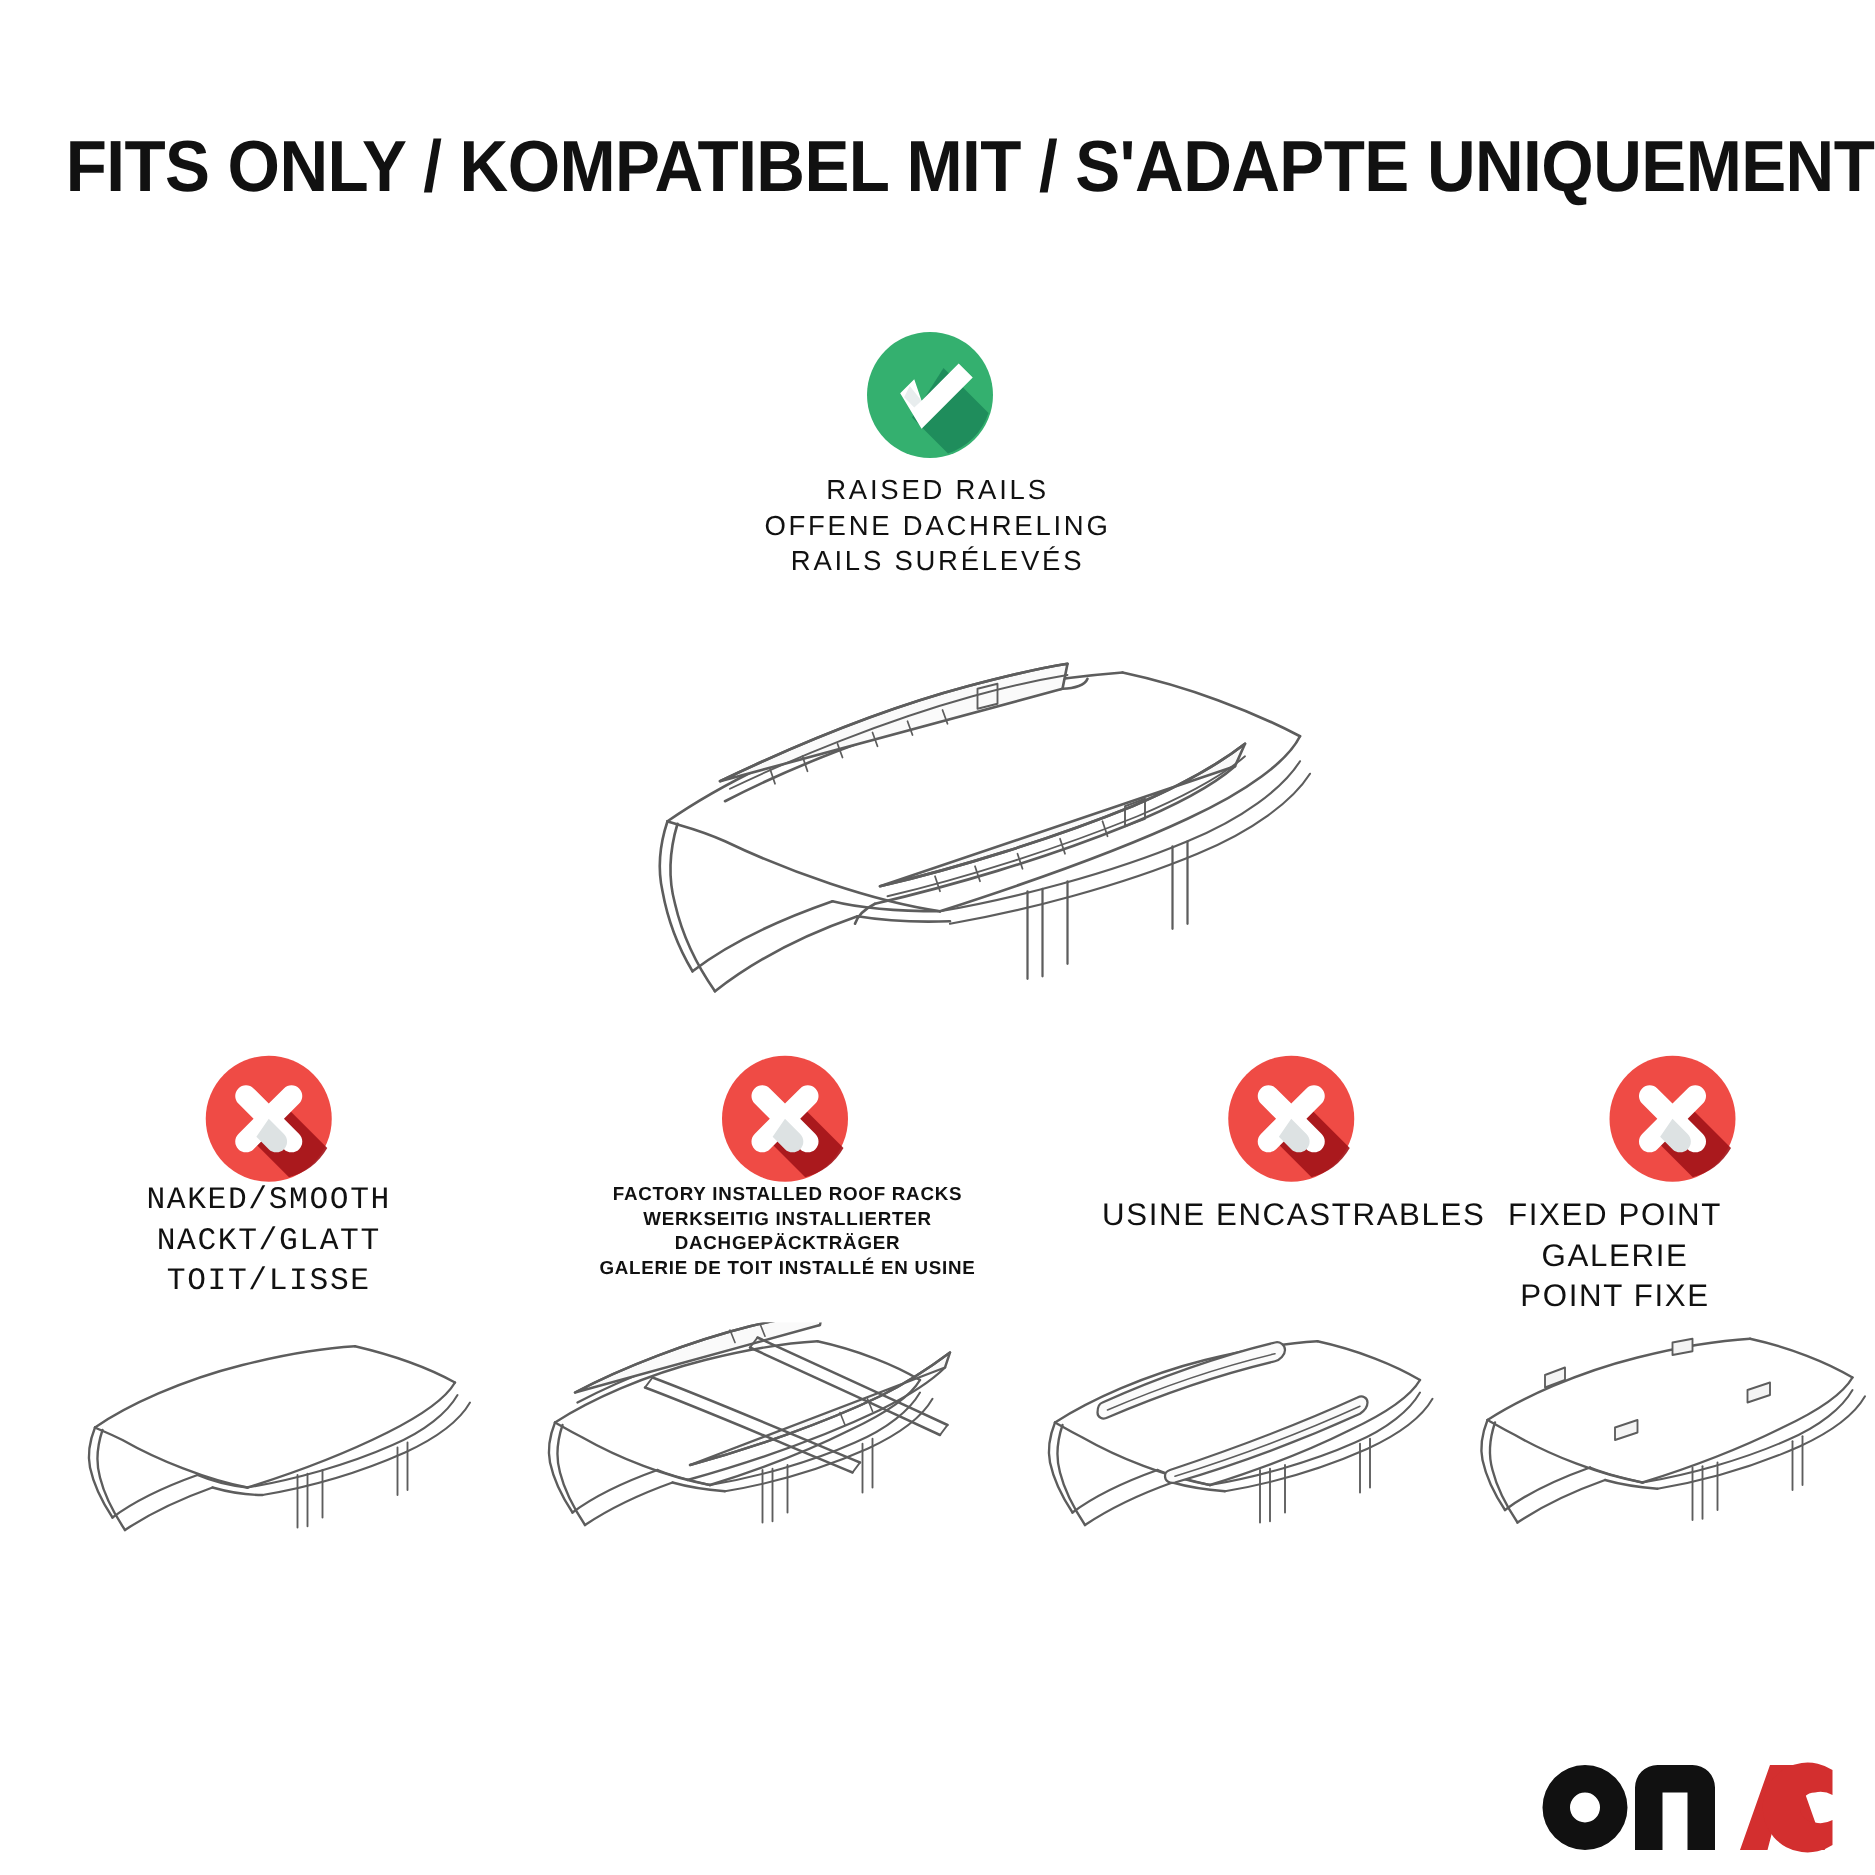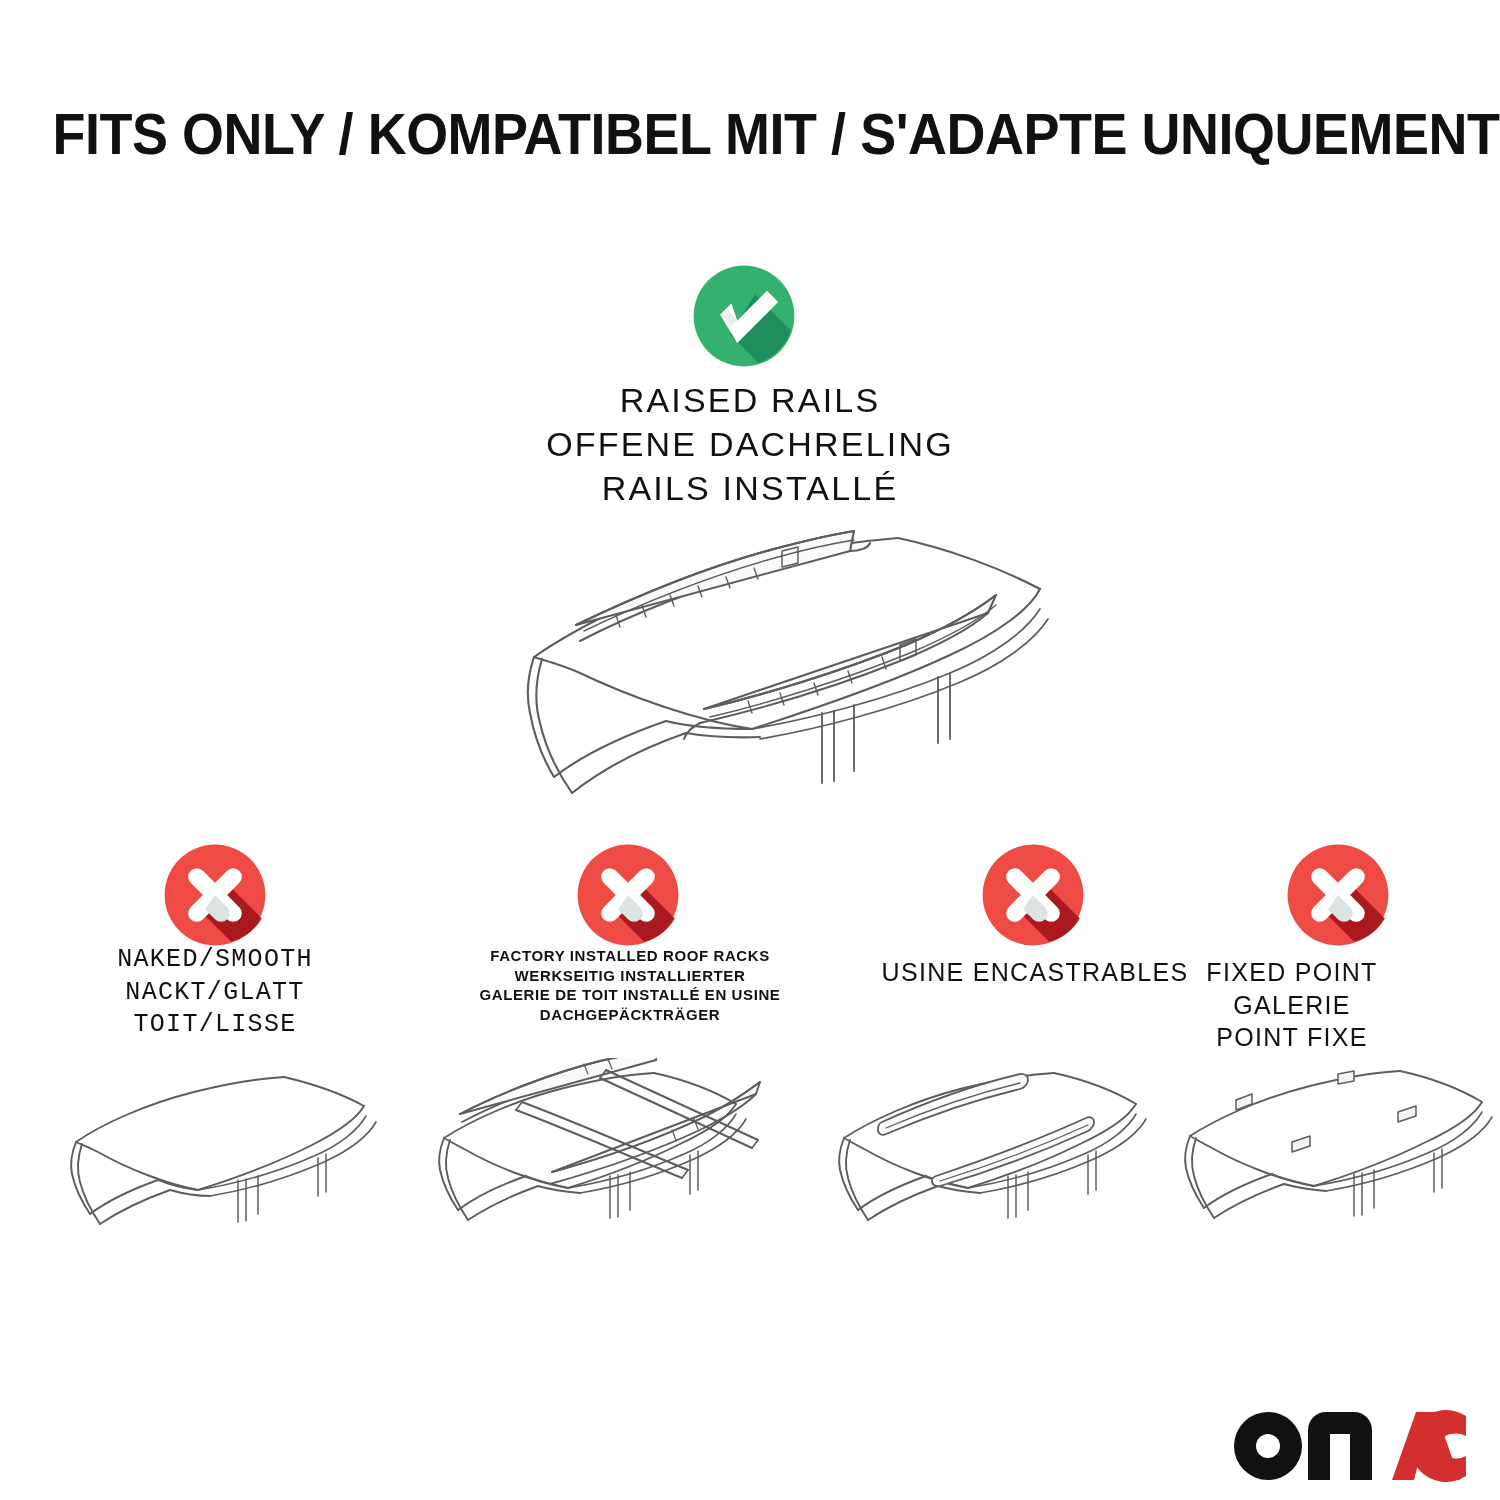--- a/index.html
+++ b/index.html
@@ -32,21 +32,21 @@
   .caption{
     position:absolute;text-align:center;
     font-weight:400;
     color:#111111;
     line-height:1.30;
     letter-spacing:1.6px;
   }
   .caption .ln{display:block;white-space:nowrap;}
 
   .caption.primary{
-    font-size:34px;
+    font-size:22px;
     letter-spacing:2.2px;
     line-height:1.30;
     font-weight:300;
   }
   .caption.small{font-size:25px;letter-spacing:1.3px;}
   .caption.xsmall{font-size:15px;letter-spacing:0.6px;font-weight:700;text-align:center;}
 
   
   .illus{position:absolute;}
   .illus svg{display:block;width:100%;height:100%;}
@@ -67,21 +67,21 @@
       <circle cx="60" cy="60" r="56" fill="#34b06f"></circle>
       <path d="M72 36 L112 76 A56 56 0 0 1 76 112 L44 80 Z" fill="#1d8a5a" opacity="0.9"></path>
       <path d="M33.5 58.5 L46 46 L52.5 65 L85.5 32 L98 44.5 L52.5 90 Z" fill="#ffffff"></path>
       <path d="M42 52 L52.5 65 L46 71 L37 62 Z" fill="#e8edee"></path>
     </svg>
   </div>
 
   <div class="caption primary" style="left:400px;top:378px;width:700px;">
     <span class="ln">RAISED RAILS</span>
     <span class="ln">OFFENE DACHRELING</span>
-    <span class="ln">RAILS INSTALLÉ</span>
+    <span class="ln">RAILS SURÉLEVÉS</span>
   </div>
 
   <div class="illus" style="left:430px;top:505px;width:640px;height:330px;">
     <svg viewBox="0 0 640 330" fill="none" stroke="#5d5d5d" stroke-width="2.1" stroke-linecap="round" stroke-linejoin="round">
 
       <path d="M104 152 C150 120 228 82 300 62 C370 43 430 36 468 33"></path>
       <path d="M468 33 C520 44 572 64 610 84"></path>
       <path d="M610 84 C600 104 568 128 520 150 C456 180 378 206 322 224"></path>
       <path d="M322 224 C268 216 200 192 150 168 C128 158 112 155 104 152"></path>
 
@@ -176,22 +176,22 @@
       <circle cx="60" cy="60" r="56" fill="#ef4b45"></circle>
       <path d="M74 48 L112 86 A56 56 0 0 1 78 112 L44 78 Z" fill="#a4151a" opacity="0.92"></path>
       <path d="M46.5 33 L60 46.5 L73.5 33 A8 8 0 0 1 87 46.5 L73.5 60 L87 73.5 A8 8 0 0 1 73.5 87 L60 73.5 L46.5 87 A8 8 0 0 1 33 73.5 L46.5 60 L33 46.5 A8 8 0 0 1 46.5 33 Z" fill="#ffffff"></path>
       <path d="M60 60 L73.5 73.5 A8 8 0 0 1 60 87 L49 76 Z" fill="#dde2e3"></path>
     </svg>
   </div>
 
   <div class="caption xsmall" style="left:390px;top:946px;width:480px;">
     <span class="ln">FACTORY INSTALLED ROOF RACKS</span>
     <span class="ln">WERKSEITIG INSTALLIERTER</span>
+    <span class="ln">DACHGEPÄCKTRÄGER</span>
     <span class="ln">GALERIE DE TOIT INSTALLÉ EN USINE</span>
-    <span class="ln">DACHGEPÄCKTRÄGER</span>
   </div>
 
   <div class="illus" style="left:404px;top:1058px;width:370px;height:232px;">
     <svg viewBox="0 0 370 232" fill="none" stroke="#5d5d5d" stroke-width="1.9" stroke-linecap="round" stroke-linejoin="round">
 
       <path d="M40 80 C68 62 112 42 160 30 C200 20 232 16 250 15"></path>
       <path d="M250 15 C282 22 312 34 332 46"></path>
       <path d="M332 46 C325 58 306 72 276 86 C240 104 196 120 164 130"></path>
       <path d="M164 130 C130 124 90 108 62 92 C50 86 44 82 40 80"></path>
       <path d="M40 80 C36 90 34 102 36 112 C39 126 46 140 54 152"></path>

